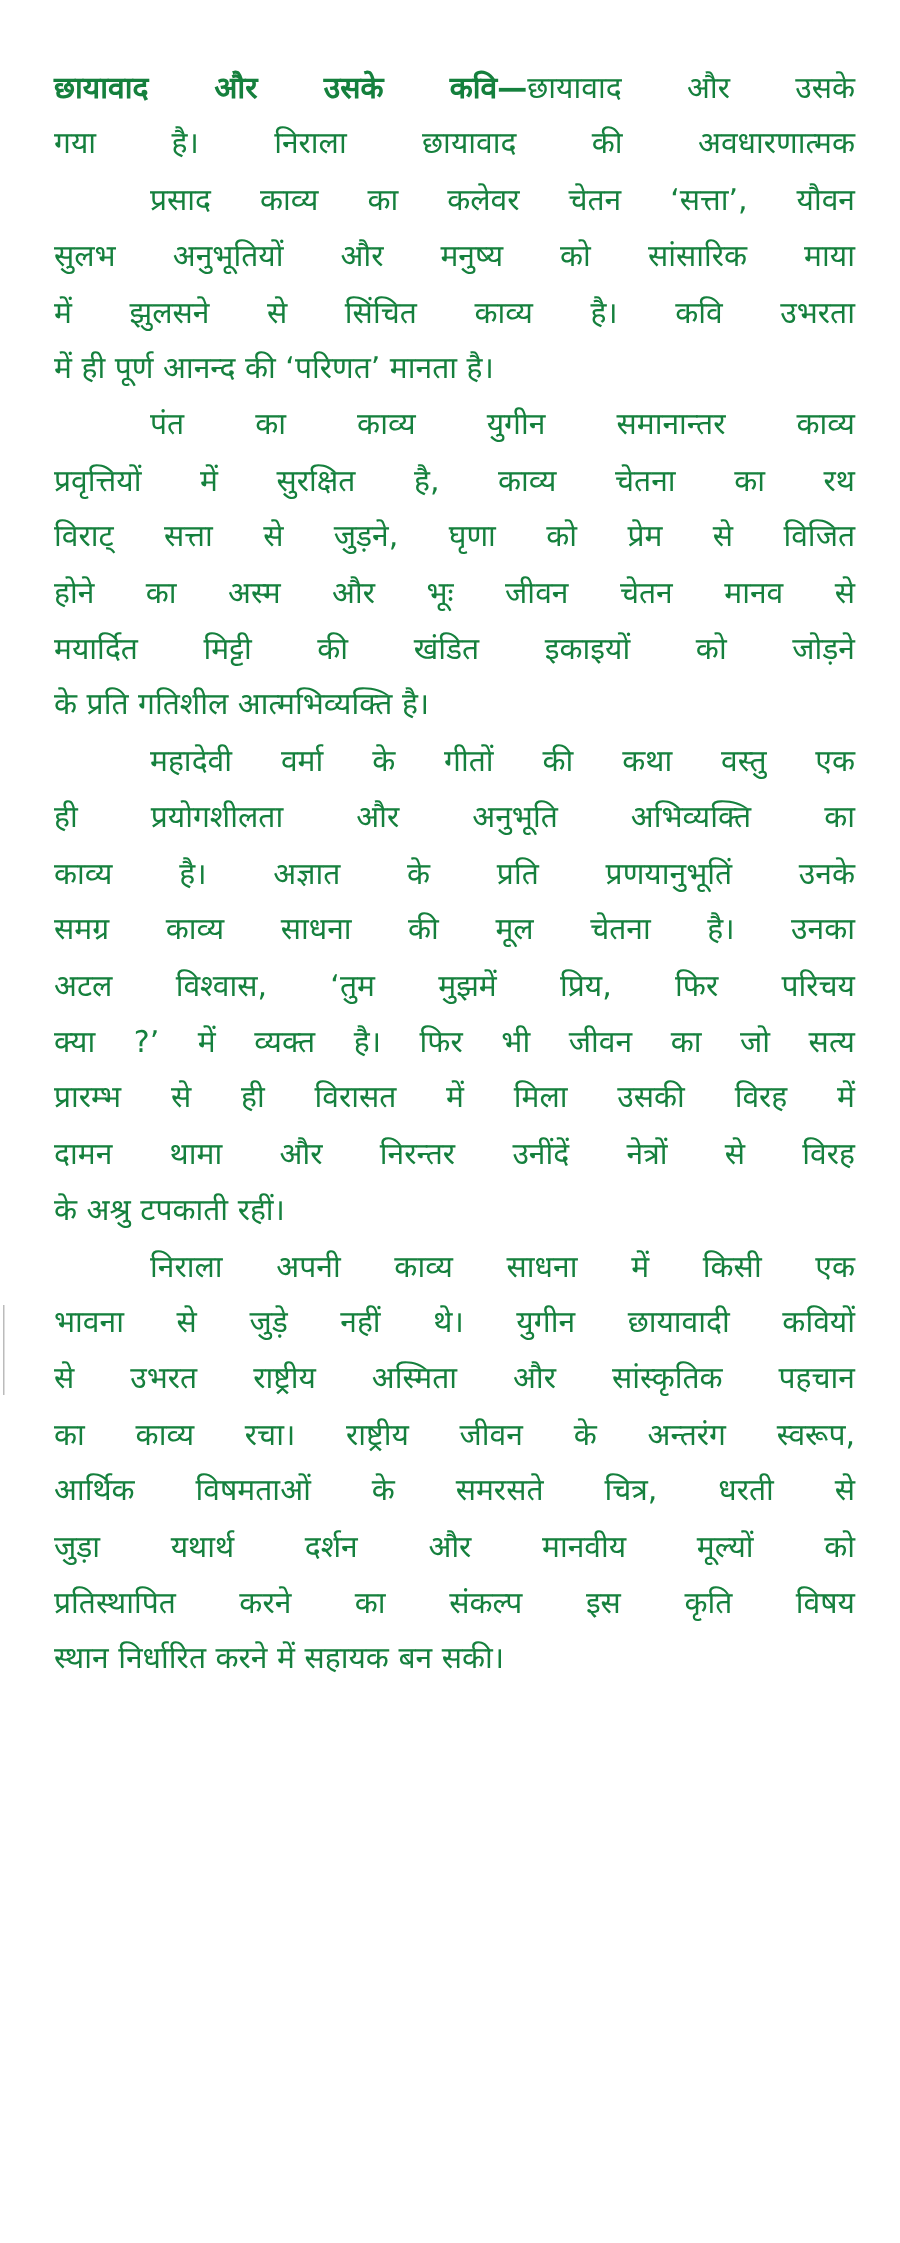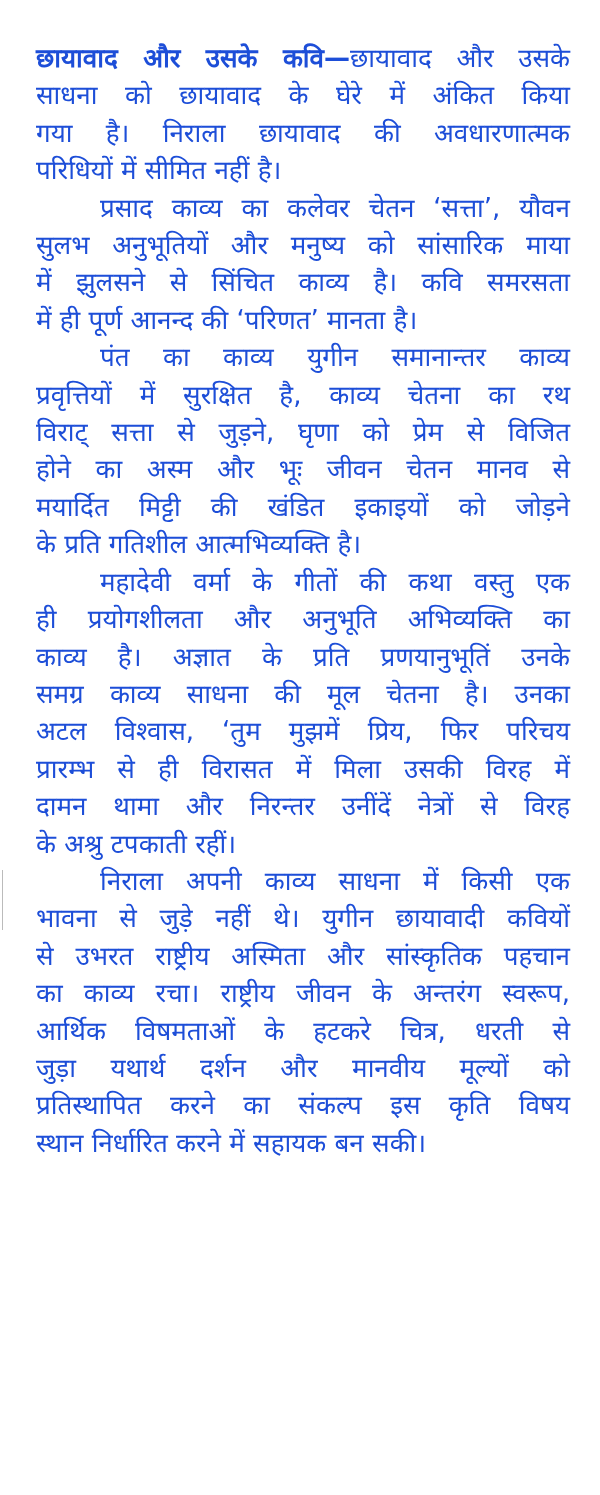--- a/index.html
+++ b/index.html
@@ -1,74 +1,73 @@
 <!DOCTYPE html>
 <html><head>
 <meta charset="utf-8">
 <style>
   html, body { margin: 0; padding: 0; background: #ffffff; }
   body { width: 600px; height: 1495px; overflow: hidden; position: relative; }
   .page {
     position: absolute; left: 36px; top: 40px; width: 534px;
     font-family: "DejaVu Sans", "Liberation Sans", sans-serif;
-    font-size: 26px; line-height: 37.4px; color: #1d4ed8;
+    font-size: 20px; line-height: 37.4px; color: #15803d;
     text-align: justify;
   }
   .para { margin: 0; text-align: justify; text-align-last: left; }
   .lead { font-weight: bold; }
   .line { display: block; text-align: justify; text-align-last: justify; white-space: nowrap; }
   .line.last { text-align-last: left; }
   .line.ind { padding-left: 64px; }
   .margin-mark { position: absolute; left: 2px; width: 1px; background: #bbbbbb; }
 </style>
 </head>
 <body>
 
 <div class="page">
 
   <p class="para">
     <span class="line"><span class="lead">छायावाद और उसके कवि—</span><span>छायावाद और उसके</span></span>
-    <span class="line">साधना को छायावाद के घेरे में अंकित किया</span>
     <span class="line">गया है। निराला छायावाद की अवधारणात्मक</span>
-    <span class="line last">परिधियों में सीमित नहीं है।</span>
   </p>
 
   <p class="para">
     <span class="line ind">प्रसाद काव्य का कलेवर चेतन ‘सत्ता’, यौवन</span>
     <span class="line">सुलभ अनुभूतियों और मनुष्य को सांसारिक माया</span>
-    <span class="line">में झुलसने  से सिंचित काव्य है। कवि समरसता</span>
+    <span class="line">में झुलसने  से सिंचित काव्य है। कवि उभरता</span>
     <span class="line last">में ही पूर्ण आनन्द की ‘परिणत’ मानता है।</span>
   </p>
 
   <p class="para">
     <span class="line ind">पंत का काव्य युगीन समानान्तर काव्य</span>
     <span class="line">प्रवृत्तियों में सुरक्षित है, काव्य चेतना का रथ</span>
     <span class="line">विराट् सत्ता से जुड़ने, घृणा को प्रेम से विजित</span>
     <span class="line">होने का अस्म और भूः जीवन चेतन मानव से</span>
     <span class="line">मयार्दित मिट्टी की खंडित इकाइयों को जोड़ने</span>
     <span class="line last">के प्रति गतिशील आत्मभिव्यक्ति है।</span>
   </p>
 
   <p class="para">
     <span class="line ind">महादेवी वर्मा के गीतों की कथा वस्तु एक</span>
     <span class="line">ही प्रयोगशीलता और अनुभूति अभिव्यक्ति का</span>
     <span class="line">काव्य है। अज्ञात के प्रति प्रणयानुभूतिं उनके</span>
     <span class="line">समग्र काव्य साधना की मूल चेतना है। उनका</span>
     <span class="line">अटल विश्वास, ‘तुम मुझमें प्रिय, फिर परिचय</span>
+    <span class="line">क्या ?’ में व्यक्त है। फिर भी जीवन का जो सत्य</span>
     <span class="line">प्रारम्भ से ही विरासत में मिला उसकी विरह में</span>
     <span class="line">दामन थामा और निरन्तर उनींदें नेत्रों से विरह</span>
     <span class="line last">के अश्रु टपकाती रहीं।</span>
   </p>
 
   <p class="para">
     <span class="line ind">निराला अपनी काव्य साधना में किसी एक</span>
     <span class="line">भावना से जुड़े नहीं थे। युगीन छायावादी कवियों</span>
     <span class="line">से उभरत राष्ट्रीय अस्मिता और सांस्कृतिक पहचान</span>
     <span class="line">का काव्य रचा। राष्ट्रीय जीवन के अन्तरंग स्वरूप,</span>
-    <span class="line">आर्थिक विषमताओं के हटकरे चित्र, धरती से</span>
+    <span class="line">आर्थिक विषमताओं के समरसते चित्र, धरती से</span>
     <span class="line">जुड़ा यथार्थ दर्शन और मानवीय मूल्यों को</span>
     <span class="line">प्रतिस्थापित करने का संकल्प इस कृति विषय</span>
     <span class="line last">स्थान निर्धारित करने में सहायक बन सकी।</span>
   </p>
 
 </div>
 
 <div class="margin-mark" style="top:870px;height:60px;"></div>
 
 </body></html>

